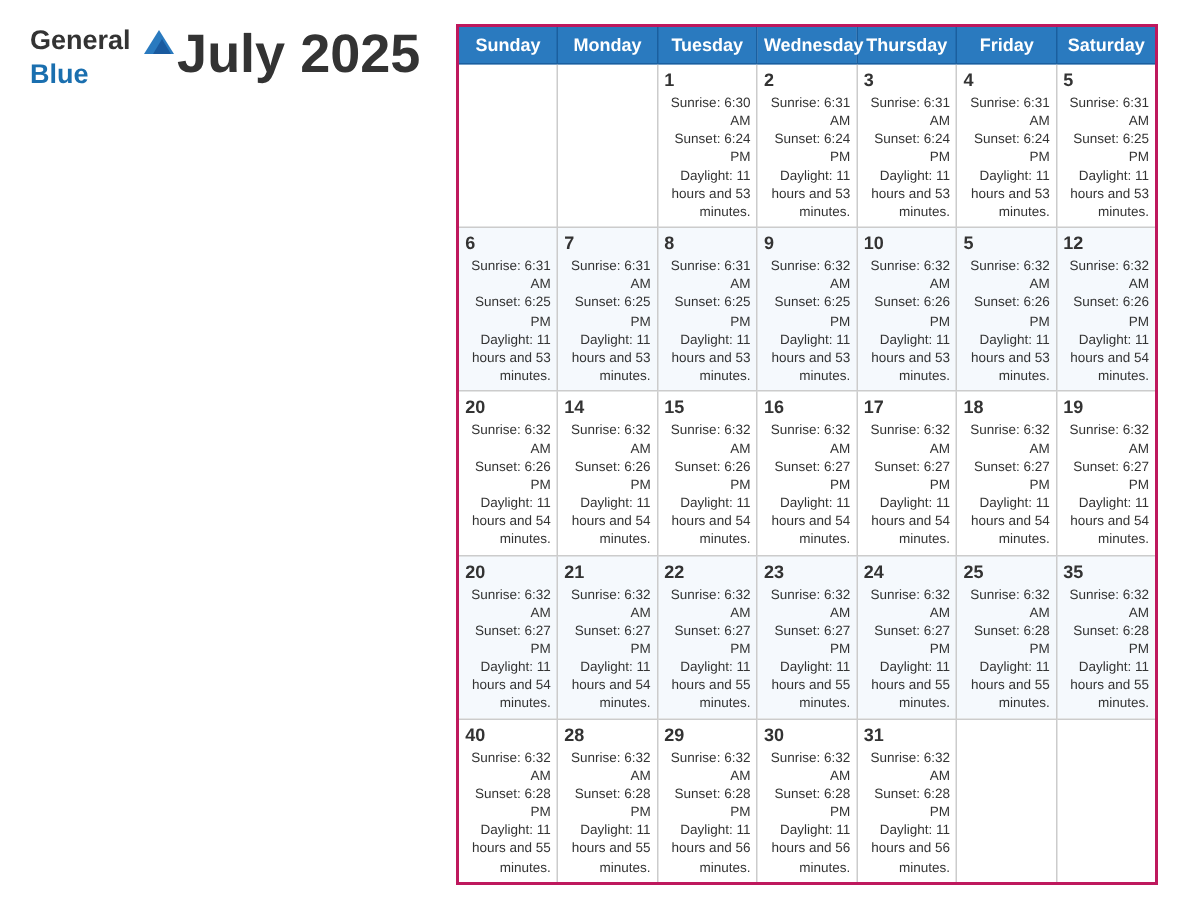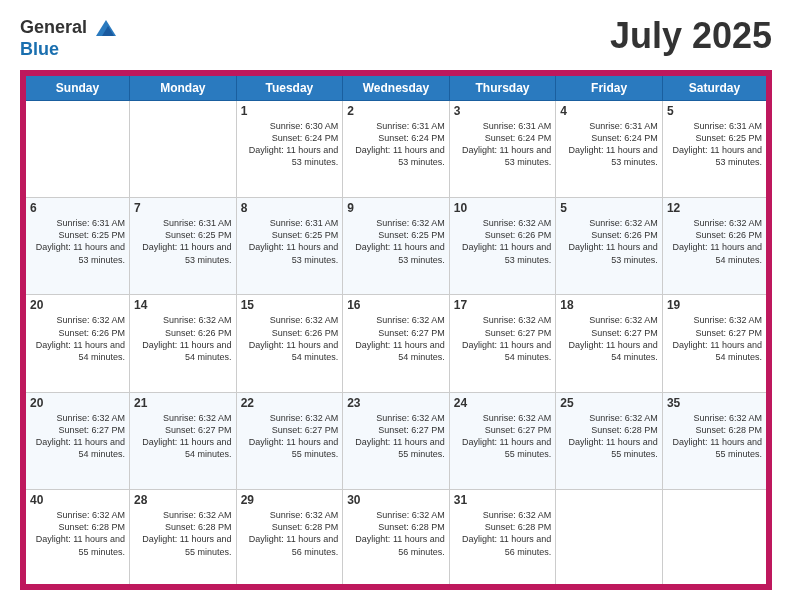--- a/index.html
+++ b/index.html
@@ -8,21 +8,22 @@
       background: #fff;
       width: 792px;
       height: 612px;
       overflow: hidden;
     }
     .page {
       width: 792px;
       height: 602px;
       padding: 16px 20px 12px 20px;
       display: flex;
-      flex-direction: column;
+      flex-direction: row;
+      gap: 24px;
     }
     .header {
       display: flex;
       justify-content: space-between;
       align-items: flex-start;
       margin-bottom: 10px;
     }
     .logo {
       display: flex;
       align-items: center;
@@ -48,21 +49,21 @@
       color: #333;
       line-height: 1.1;
     }
     .subtitle {
       font-size: 14px;
       color: #333;
       font-weight: bold;
     }
     .calendar {
       flex: 1;
-      border: 6px solid #be185d;
+      border: 2px solid #be185d;
       border-collapse: collapse;
       width: 100%;
       table-layout: fixed;
     }
     .calendar th {
       background-color: #2a7abf;
       color: white;
       text-align: center;
       font-size: 12px;
       font-weight: bold;

